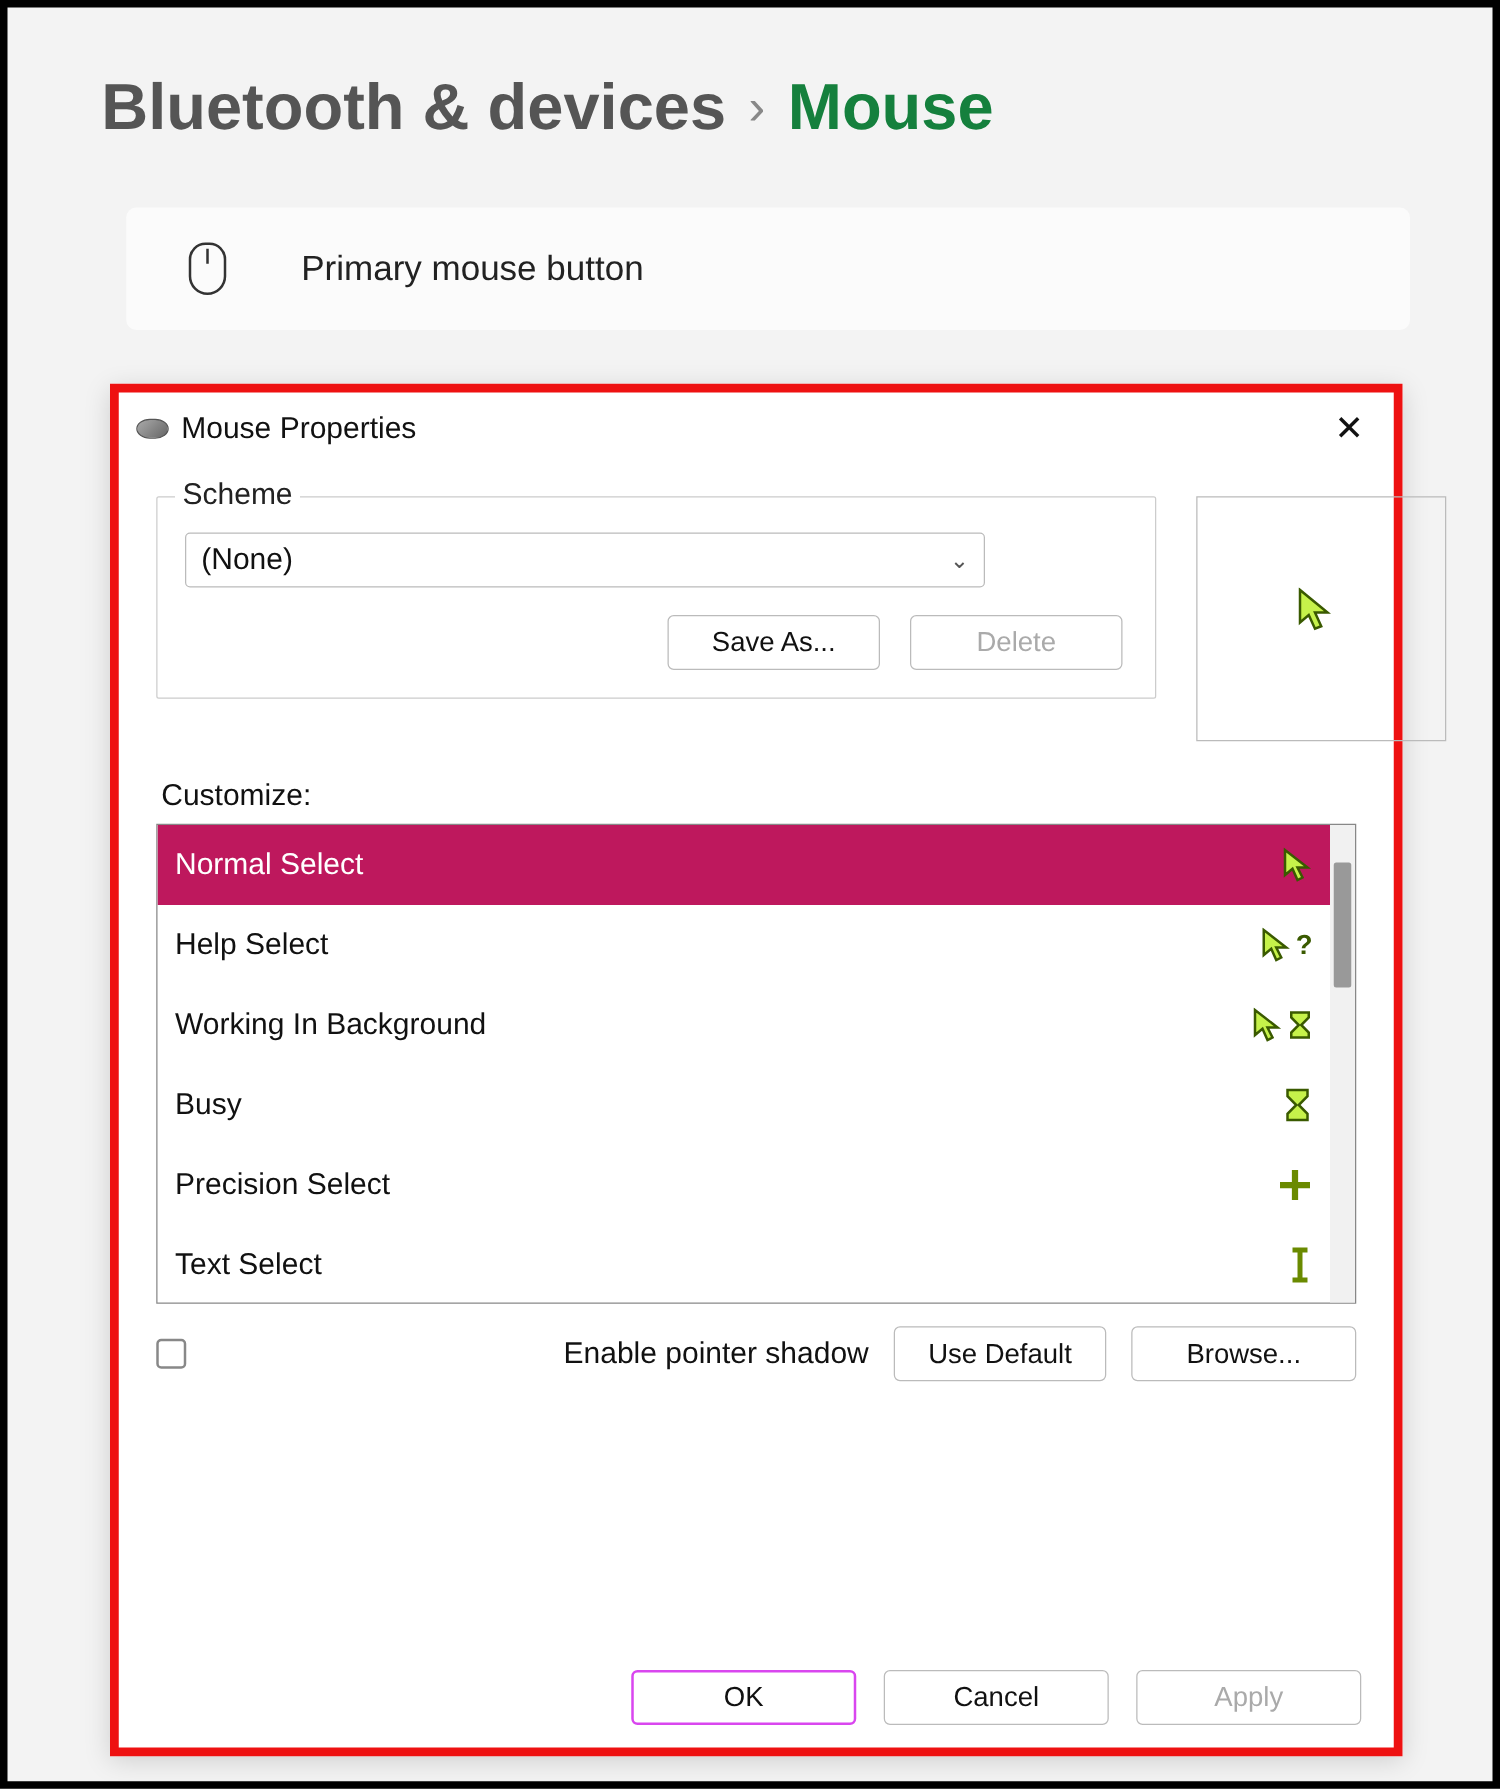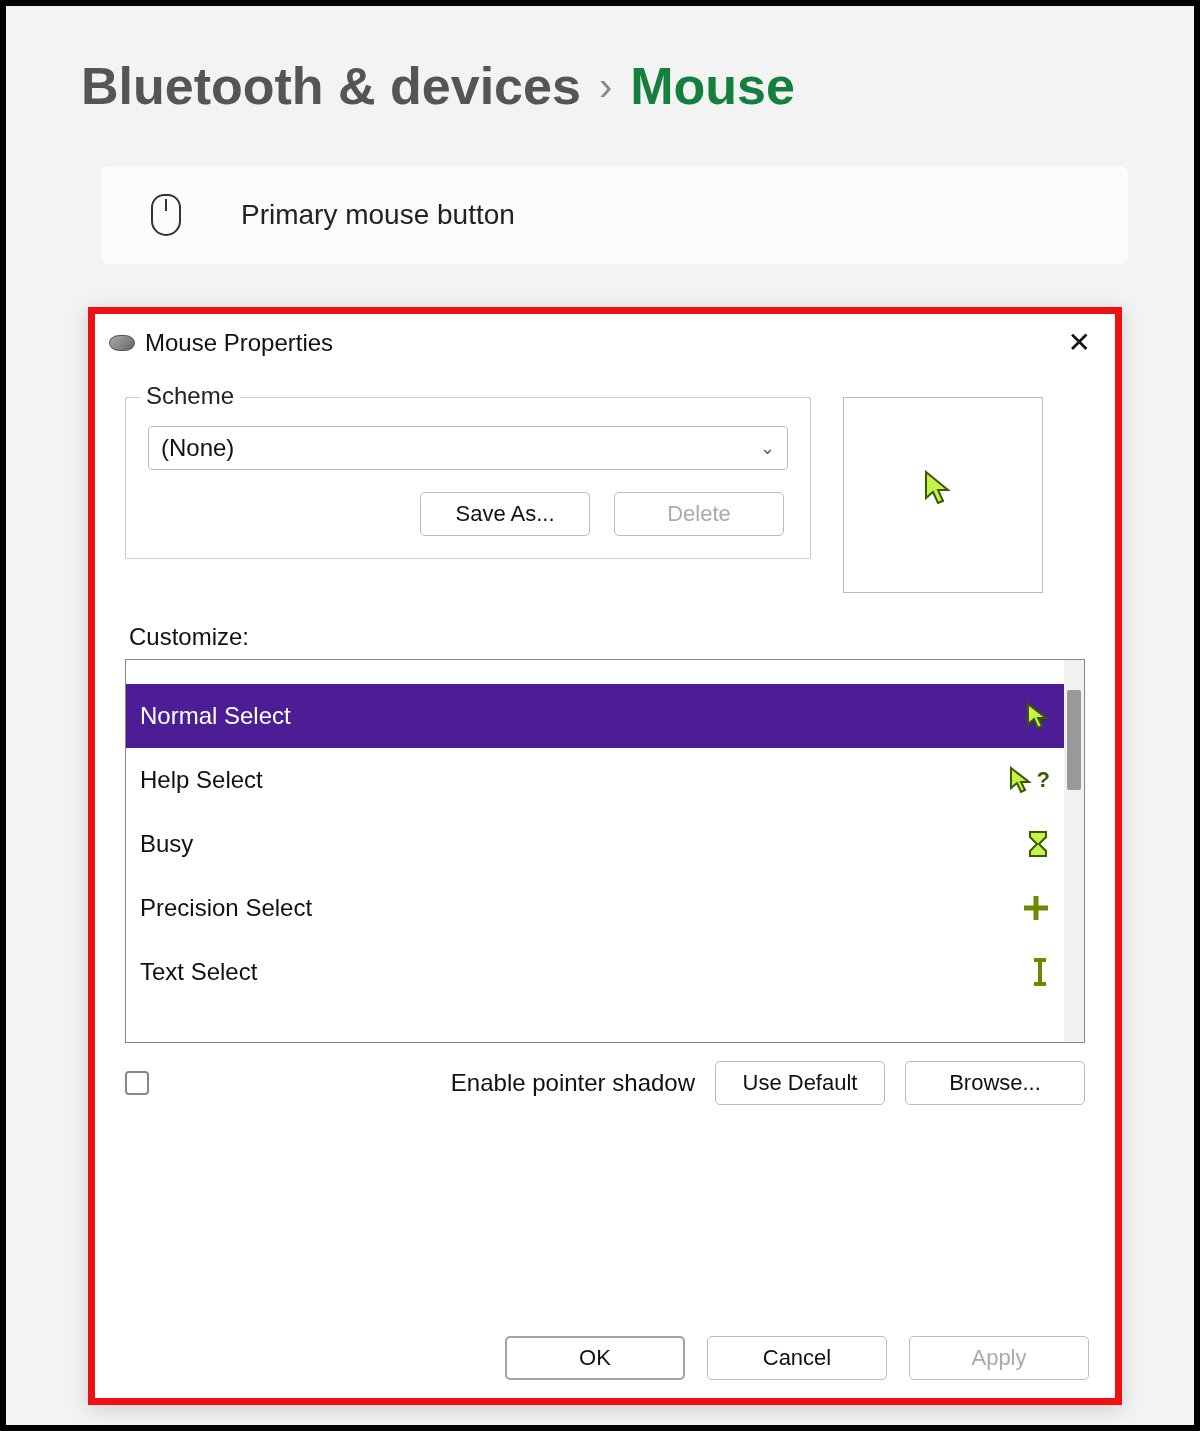--- a/index.html
+++ b/index.html
@@ -132,21 +132,21 @@
   }
   .panel {
     margin: 16px 30px 0 30px;
   }
   .groupbox {
     border: 1px solid #ccc;
     border-radius: 2px;
     padding: 28px 22px 22px 22px;
     position: relative;
     margin-top: 16px;
-    width: 686px;
+    width: 800px;
     display: inline-block;
     vertical-align: top;
   }
   .group-legend {
     position: absolute;
     top: -16px;
     left: 14px;
     background: #fff;
     padding: 0 6px;
     font-size: 24px;
@@ -215,23 +215,22 @@
   .li {
     font-size: 24px;
     padding: 16px 14px;
     display: flex;
     justify-content: space-between;
     align-items: center;
     color: #111;
     height: 64px;
   }
   .li.selected {
-    background: #4c1d95;
+    background: #be185d;
     color: #fff;
-    margin-top: 24px;
   }
   .scrollbar {
     width: 20px;
     background: #f1f1f1;
     position: relative;
   }
   .thumb {
     position: absolute;
     left: 3px; right: 3px;
     top: 30px;
@@ -263,21 +262,21 @@
   }
   .bottombar {
     position: absolute;
     bottom: 18px;
     right: 26px;
     display: flex;
     gap: 22px;
   }
   .bottombar .btn { min-width: 180px; height: 44px; font-size: 22px; }
   .btn.primary {
-    border: 2px solid #a3a3a3;
+    border: 2px solid #d946ef;
   }
   .bg-lower {
     position: absolute;
     left: 95px;
     right: 66px;
     bottom: 8px;
     color: #555;
     font-size: 26px;
     padding: 14px 30px;
   }
@@ -344,20 +343,31 @@
         <div class="li">
           <span>Help Select</span>
           <span class="iconcell">
             <svg width="24" height="28">
                 <path d="M2 2 L2 22 L8 17 L12 26 L16 24 L12 16 L20 16 Z" fill="#c6f24a" stroke="#3a5a00" stroke-width="2"></path>
               </svg>
             <span style="color:#3a5a00;font-weight:bold;font-size:22px">?</span>
           </span>
         </div>
         <div class="li">
+          <span>Working In Background</span>
+          <span class="iconcell">
+            <svg width="24" height="28">
+                <path d="M2 2 L2 22 L8 17 L12 26 L16 24 L12 16 L20 16 Z" fill="#c6f24a" stroke="#3a5a00" stroke-width="2"></path>
+              </svg>
+            <svg width="20" height="26">
+                <path d="M3 3 L17 3 L17 7 L11 13 L17 19 L17 23 L3 23 L3 19 L9 13 L3 7 Z" fill="#c6f24a" stroke="#3a5a00" stroke-width="2"></path>
+              </svg>
+          </span>
+        </div>
+        <div class="li">
           <span>Busy</span>
           <span class="iconcell">
             <svg width="24" height="30">
                 <path d="M4 3 L20 3 L20 8 L13 15 L20 22 L20 27 L4 27 L4 22 L11 15 L4 8 Z" fill="#c6f24a" stroke="#3a5a00" stroke-width="2"></path>
               </svg>
           </span>
         </div>
         <div class="li">
           <span>Precision Select</span>
           <span class="iconcell">

